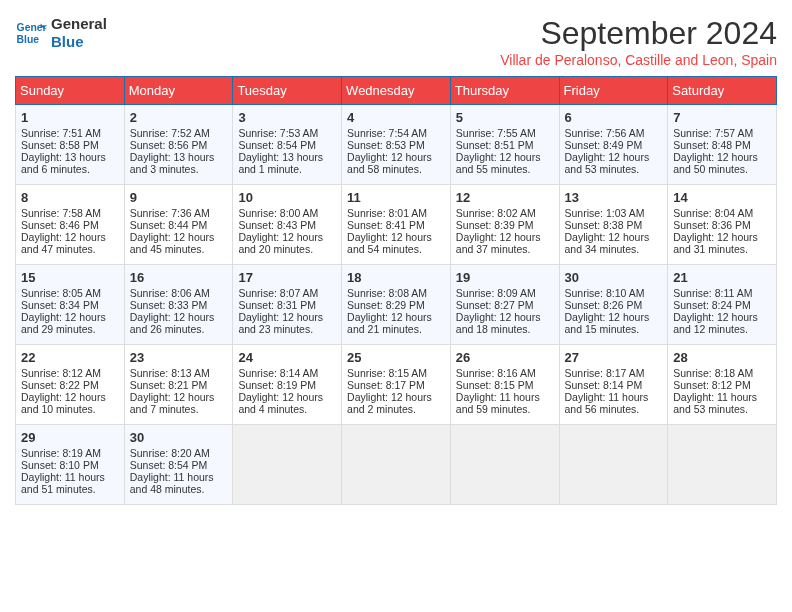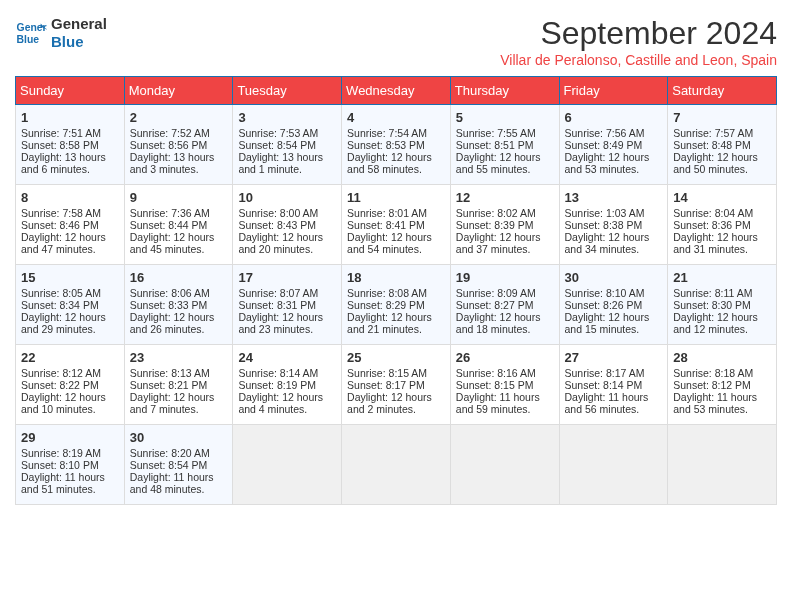--- a/index.html
+++ b/index.html
@@ -129,21 +129,21 @@
         <td><span class="day-num">13</span><span>Sunrise: 1:03 AM</span><br><span>Sunset: 8:38 PM</span><br><span>Daylight: 12 hours and 34 minutes.</span></td>
         <td><span class="day-num">14</span><span>Sunrise: 8:04 AM</span><br><span>Sunset: 8:36 PM</span><br><span>Daylight: 12 hours and 31 minutes.</span></td>
       </tr>
       <tr>
         <td><span class="day-num">15</span><span>Sunrise: 8:05 AM</span><br><span>Sunset: 8:34 PM</span><br><span>Daylight: 12 hours and 29 minutes.</span></td>
         <td><span class="day-num">16</span><span>Sunrise: 8:06 AM</span><br><span>Sunset: 8:33 PM</span><br><span>Daylight: 12 hours and 26 minutes.</span></td>
         <td><span class="day-num">17</span><span>Sunrise: 8:07 AM</span><br><span>Sunset: 8:31 PM</span><br><span>Daylight: 12 hours and 23 minutes.</span></td>
         <td><span class="day-num">18</span><span>Sunrise: 8:08 AM</span><br><span>Sunset: 8:29 PM</span><br><span>Daylight: 12 hours and 21 minutes.</span></td>
         <td><span class="day-num">19</span><span>Sunrise: 8:09 AM</span><br><span>Sunset: 8:27 PM</span><br><span>Daylight: 12 hours and 18 minutes.</span></td>
         <td><span class="day-num">30</span><span>Sunrise: 8:10 AM</span><br><span>Sunset: 8:26 PM</span><br><span>Daylight: 12 hours and 15 minutes.</span></td>
-        <td><span class="day-num">21</span><span>Sunrise: 8:11 AM</span><br><span>Sunset: 8:30 PM</span><br><span>Daylight: 12 hours and 12 minutes.</span></td>
+        <td><span class="day-num">21</span><span>Sunrise: 8:11 AM</span><br><span>Sunset: 8:24 PM</span><br><span>Daylight: 12 hours and 12 minutes.</span></td>
       </tr>
       <tr>
         <td><span class="day-num">22</span><span>Sunrise: 8:12 AM</span><br><span>Sunset: 8:22 PM</span><br><span>Daylight: 12 hours and 10 minutes.</span></td>
         <td><span class="day-num">23</span><span>Sunrise: 8:13 AM</span><br><span>Sunset: 8:21 PM</span><br><span>Daylight: 12 hours and 7 minutes.</span></td>
         <td><span class="day-num">24</span><span>Sunrise: 8:14 AM</span><br><span>Sunset: 8:19 PM</span><br><span>Daylight: 12 hours and 4 minutes.</span></td>
         <td><span class="day-num">25</span><span>Sunrise: 8:15 AM</span><br><span>Sunset: 8:17 PM</span><br><span>Daylight: 12 hours and 2 minutes.</span></td>
         <td><span class="day-num">26</span><span>Sunrise: 8:16 AM</span><br><span>Sunset: 8:15 PM</span><br><span>Daylight: 11 hours and 59 minutes.</span></td>
         <td><span class="day-num">27</span><span>Sunrise: 8:17 AM</span><br><span>Sunset: 8:14 PM</span><br><span>Daylight: 11 hours and 56 minutes.</span></td>
         <td><span class="day-num">28</span><span>Sunrise: 8:18 AM</span><br><span>Sunset: 8:12 PM</span><br><span>Daylight: 11 hours and 53 minutes.</span></td>
       </tr>

